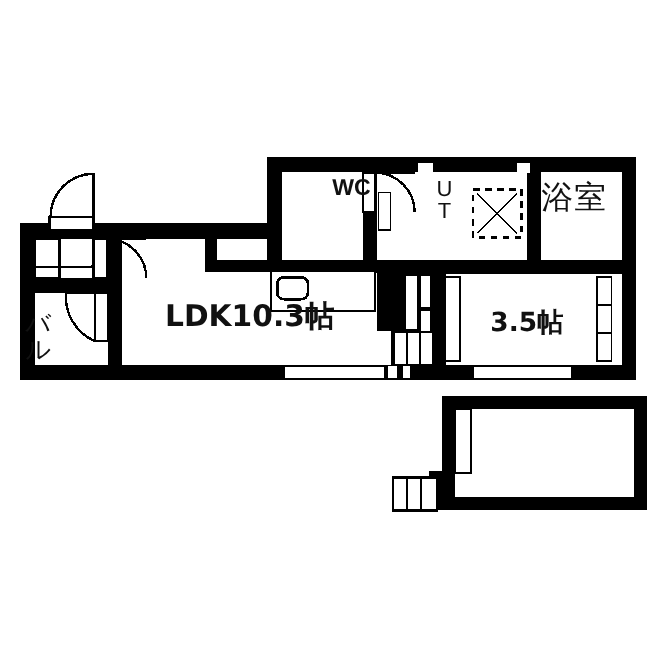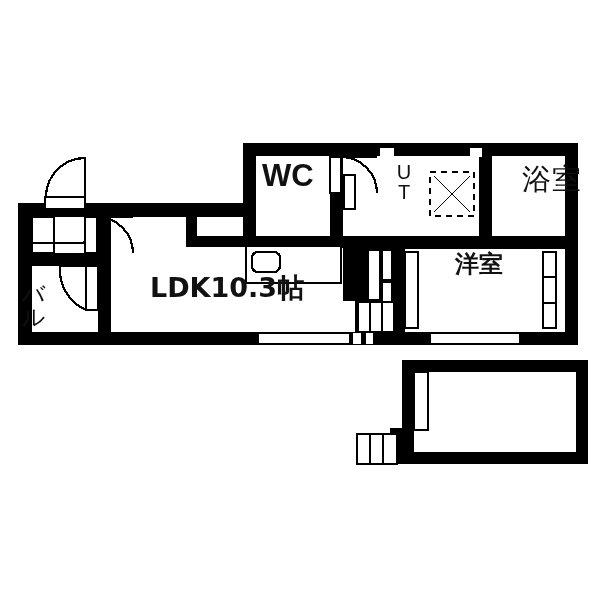--- a/index.html
+++ b/index.html
@@ -2,21 +2,21 @@
 <html><head>
 <meta charset="utf-8">
 <style>
   html,body{margin:0;padding:0;background:#fff;}
   body{width:600px;height:600px;overflow:hidden;
        font-family:"DejaVu Sans","Liberation Sans",sans-serif;}
   #plan{position:relative;width:600px;height:600px;background:#ffffff;}
   #plan svg{position:absolute;left:0;top:0;}
   .lbl{position:absolute;color:#111;font-weight:bold;line-height:1.05;
        white-space:pre;letter-spacing:0px;}
-  .lbl-wc{font-family:"Liberation Sans",sans-serif;font-size:31px;font-weight:bold;}
+  .lbl-wc{font-family:"Liberation Sans",sans-serif;font-size:21px;font-weight:bold;margin-left:40px;}
   .lbl-ut{font-family:"Liberation Sans",sans-serif;font-size:20px;font-weight:normal;
           text-align:center;line-height:0.98;}
   .lbl-jp{font-family:"DejaVu Sans",sans-serif;font-weight:bold;}
   .lbl-bath{font-size:29px;letter-spacing:1px;font-weight:normal;
             font-family:"DejaVu Sans",sans-serif;}
   .lbl-ldk{font-size:27px;}
   .lbl-room{font-size:24px;text-align:center;}
   .lbl-sto{font-size:24px;text-align:center;}
   .lbl-bal{font-size:23px;writing-mode:vertical-rl;text-orientation:upright;
            font-weight:normal;font-family:"DejaVu Sans",sans-serif;}
@@ -161,22 +161,22 @@
         <line x1="370" y1="434" x2="370" y2="464"></line>
         <line x1="383" y1="434" x2="383" y2="464"></line>
       </g>
     </g>
   </svg>
 
   <div class="lbl lbl-wc" style="left:262px;top:160px;">WC</div>
 
   <div class="lbl lbl-ut" style="left:393px;top:163px;width:22px;"><span>U</span><br><span>T</span></div>
 
-  <div class="lbl lbl-jp lbl-bath" style="left:522px;top:164px;">浴室</div>
+  <div class="lbl lbl-jp lbl-bath" style="left:492px;top:164px;">浴室</div>
 
   <div class="lbl lbl-jp lbl-ldk" style="left:150px;top:274px;">LDK10.3帖</div>
 
-  <div class="lbl lbl-jp lbl-room" style="left:425px;top:252px;width:108px;">洋室</div>
+  <div class="lbl lbl-jp lbl-room" style="left:425px;top:281px;width:108px;">3.5帖</div>
 
 
   <div class="lbl lbl-bal" style="left:22px;top:268px;">バル</div>
 
 </div>
 
 </body></html>

